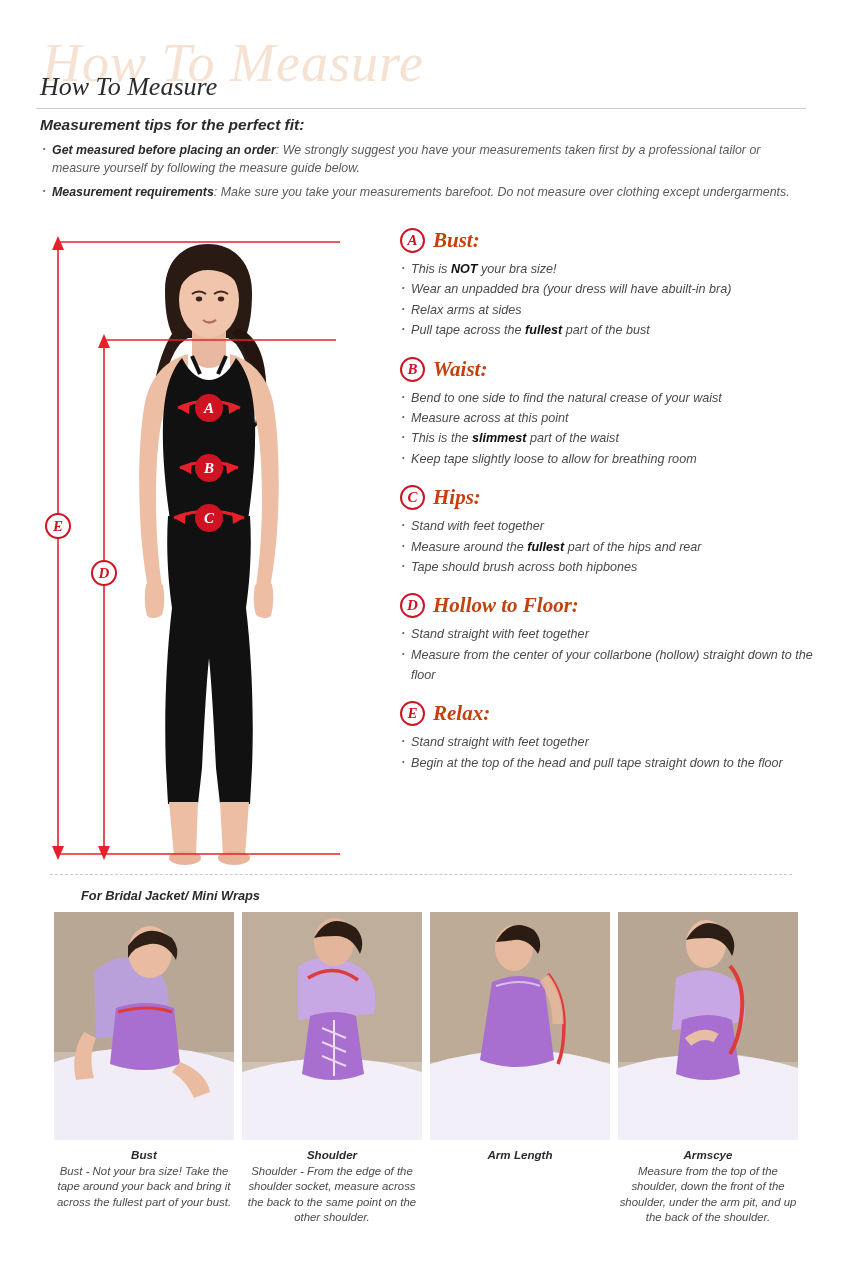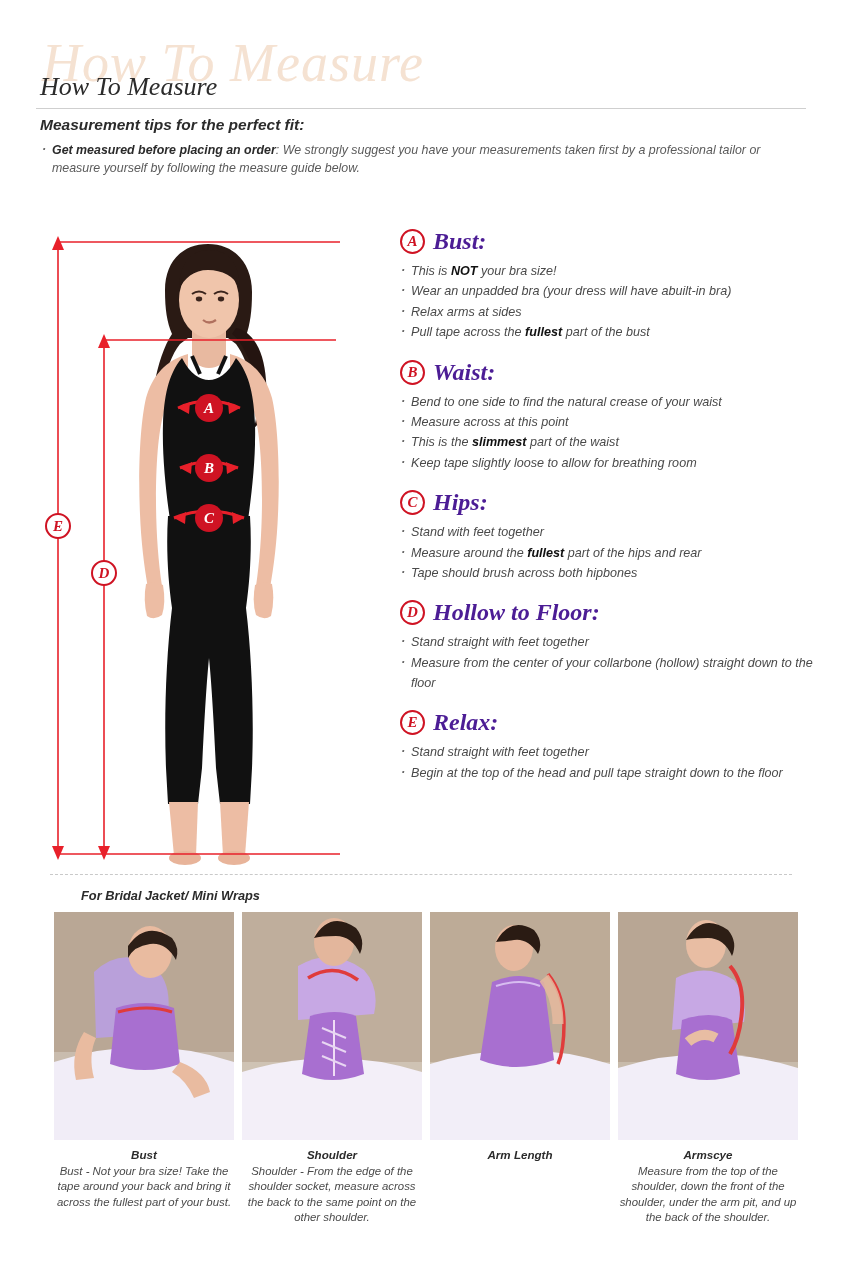--- a/index.html
+++ b/index.html
@@ -100,21 +100,21 @@
   .def-badge {
     width: 25px; height: 25px; border-radius: 50%;
     border: 2px solid #cf1323; color: #cf1323;
     font-family: "Liberation Serif", serif;
     font-size: 15px; font-weight: bold;
     display:flex; align-items:center; justify-content:center;
     flex: 0 0 auto;
   }
   .def-title {
     font-family: "Liberation Serif", serif;
-    font-size: 24px; font-weight: bold; color: #4c1d95;
+    font-size: 21px; font-weight: bold; color: #c2410c;
   }
   .def-list { margin: 0; padding: 0; list-style: none; }
   .def-list li {
     position: relative;
     padding-left: 11px;
     font-size: 12.6px;
     line-height: 1.62;
     color: #4a4a4a;
   }
   .def-list li:before {
@@ -162,20 +162,23 @@
 
   <div class="ghost-title">How To Measure</div>
   <div class="main-title">How To Measure</div>
   <div class="rule"></div>
 
   <div class="tips-head">Measurement tips for the perfect fit:</div>
 
   <div class="tips">
     <div class="tip">
       <b>Get measured before placing an order</b><span>: We strongly suggest you have your measurements taken first by a professional tailor or measure yourself by following the measure guide below.</span>
+    </div>
+    <div class="tip">
+      <b>Measurement requirements</b><span>: Make sure you take your measurements barefoot. Do not measure over clothing except undergarments.</span>
     </div>
   </div>
 
   <div class="figure-wrap">
     <svg class="silhouette" viewBox="0 0 340 640">
 
       <rect x="0" y="0" width="340" height="640" fill="#ffffff"></rect>
 
       <path d="M168 16 C195 16 212 36 212 64 C212 84 210 96 206 108 C214 120 220 140 222 160 L214 164 C210 140 202 124 196 116 L188 110 L148 110 L140 116 C132 126 126 142 122 162 L114 158 C118 136 124 118 132 106 C127 94 125 82 125 62 C125 34 142 16 168 16 Z" fill="#2a1a14"></path>
 

